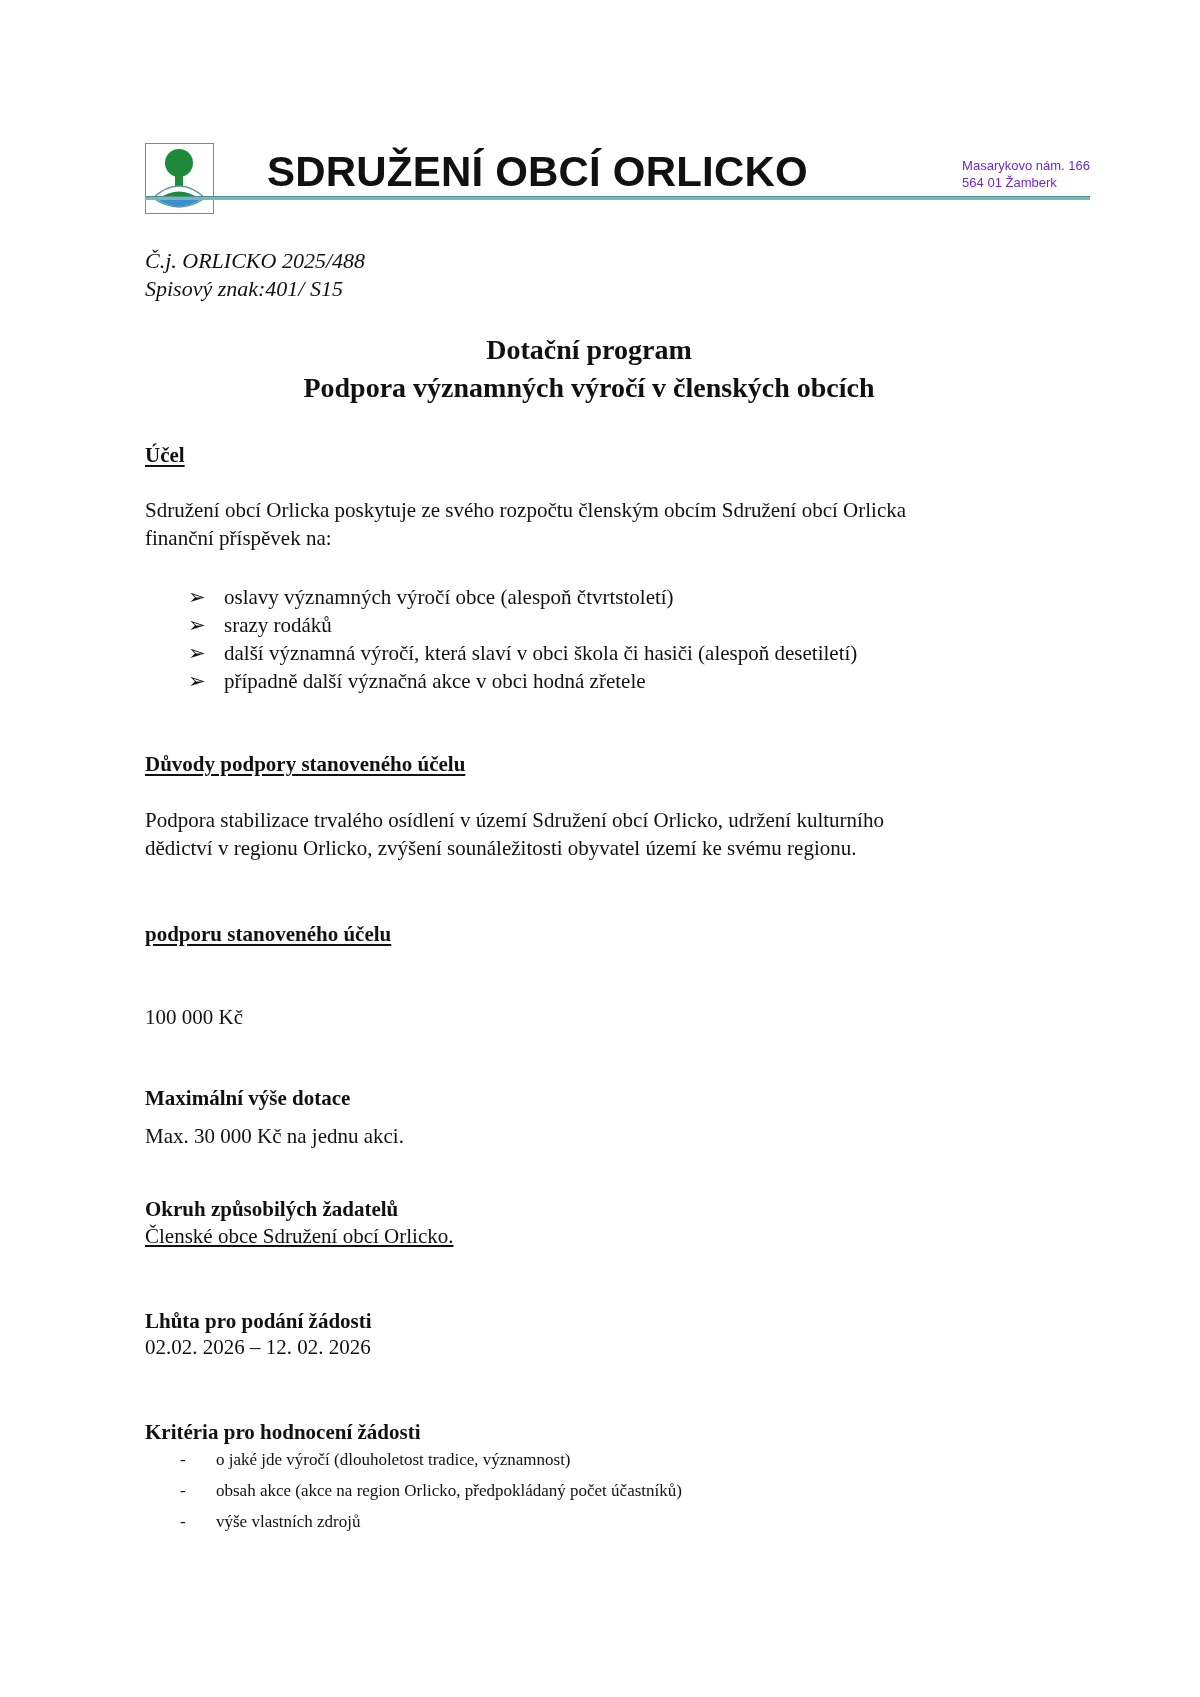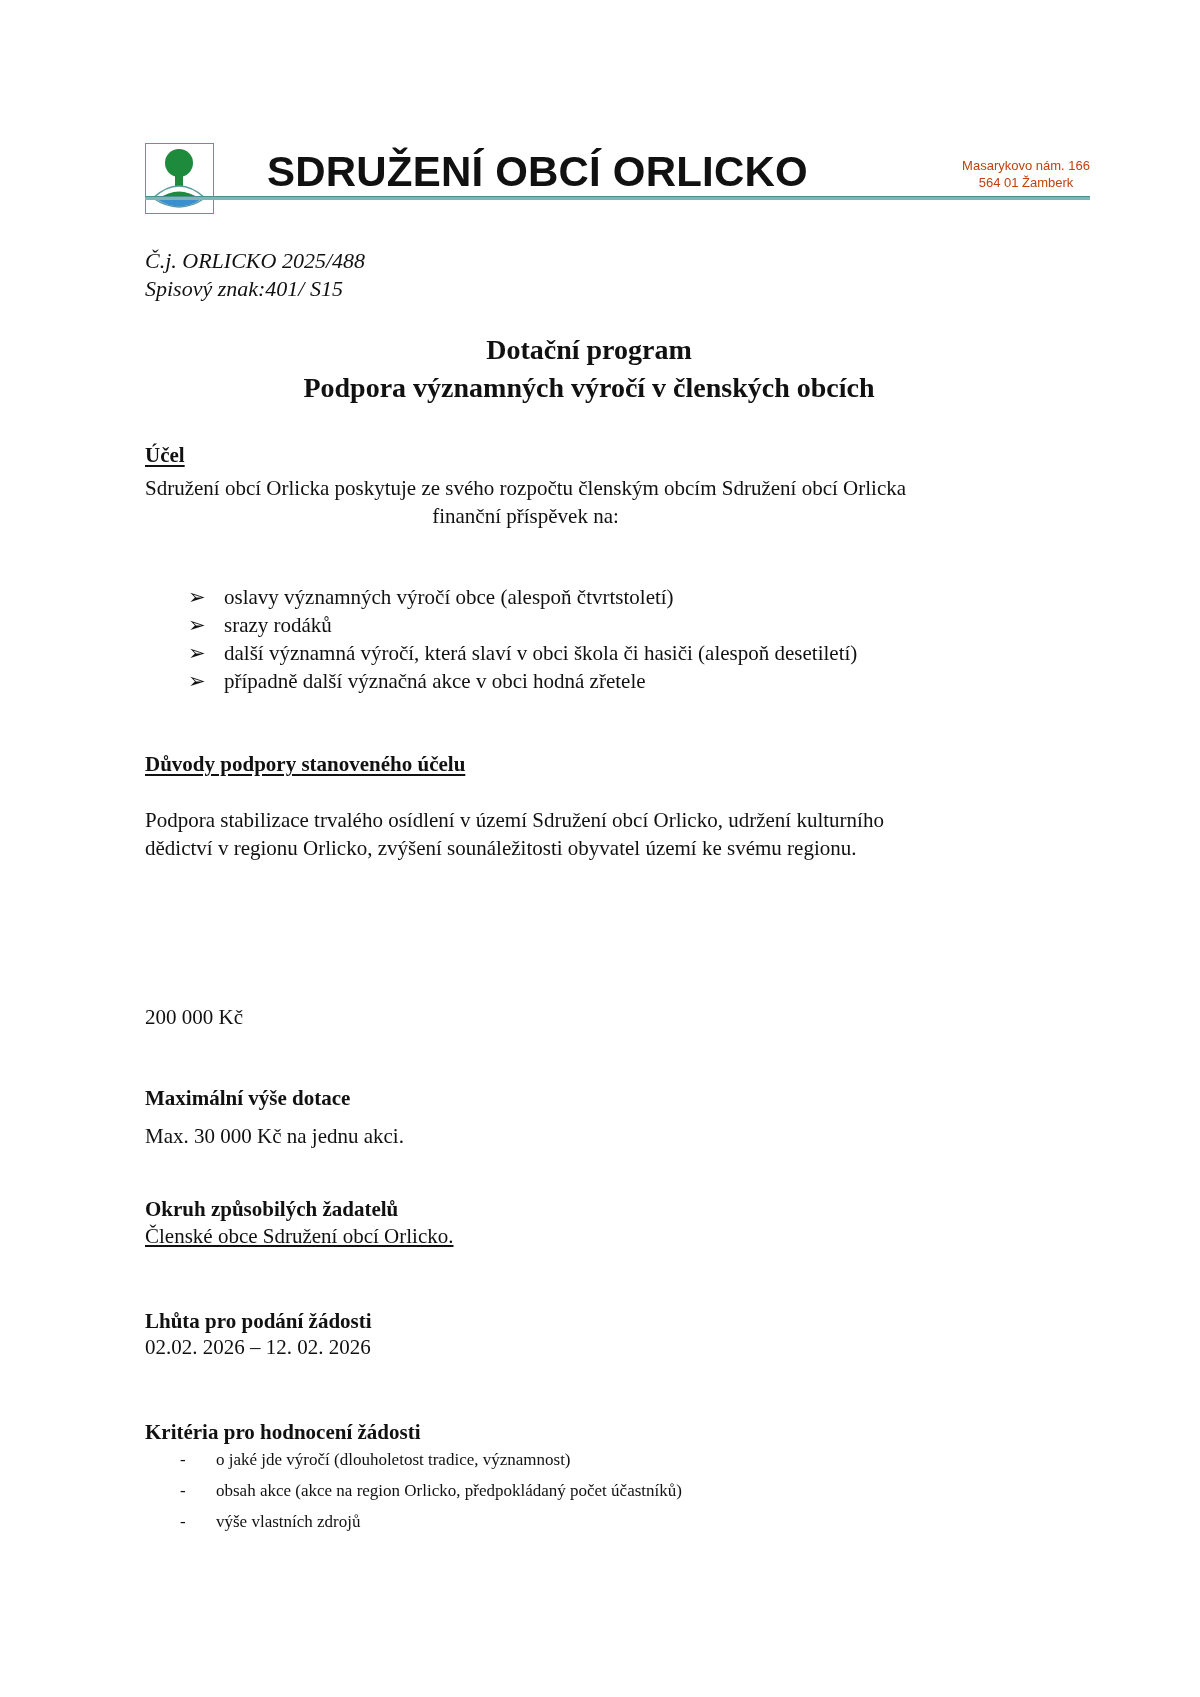--- a/index.html
+++ b/index.html
@@ -2,21 +2,21 @@
 <html><head>
 <meta charset="utf-8">
 <style>
   html, body { margin:0; padding:0; background:#ffffff; }
   body { width:1200px; height:1697px; position:relative; overflow:hidden;
          font-family:"Liberation Serif", serif; color:#111; }
   .abs { position:absolute; }
   .logo { left:145px; top:143px; width:69px; height:71px; border:1.5px solid #5a9a9a; box-sizing:border-box; }
   .hdr-line { left:145px; top:196px; width:945px; height:3px; background:#7fb5b5; border-top:1px solid #4a8f8f; }
   .org-title { left:267px; top:148px; font-family:"Liberation Sans", sans-serif; font-weight:bold; font-size:42px; letter-spacing:0.2px; color:#111; }
-  .addr { right:110px; top:157px; text-align:center; font-family:"Liberation Sans", sans-serif; font-size:13px; line-height:17px; color:#c2410c; }
+  .addr { right:110px; top:157px; text-align:left; font-family:"Liberation Sans", sans-serif; font-size:13px; line-height:17px; color:#6d28d9; }
   .ref { left:145px; font-style:italic; font-size:22px; }
   .doc-title { left:0; width:1178px; text-align:center; font-weight:bold; font-size:28px; }
   .h-ul { left:145px; font-weight:bold; font-size:21px; text-decoration:underline; text-decoration-thickness:2px; text-underline-offset:3px; }
   .h { left:145px; font-weight:bold; font-size:21px; }
   .p { left:145px; font-size:21px; line-height:28px; }
   .bullet { left:188px; font-size:21px; line-height:28px; }
   .bullet .mark { display:inline-block; width:36px; }
   .dash { left:180px; font-size:17px; line-height:31px; }
   .dash .mark { display:inline-block; width:36px; }
 </style>
@@ -39,40 +39,41 @@
   <div>564 01 Žamberk</div>
 </div>
 
 <div class="abs ref" style="top:248px;">Č.j. ORLICKO 2025/488</div>
 <div class="abs ref" style="top:276px;">Spisový znak:401/ S15</div>
 
 <div class="abs doc-title" style="top:334px;">Dotační program</div>
 <div class="abs doc-title" style="top:372px;">Podpora významných výročí v členských obcích</div>
 
 <div class="abs h-ul" style="top:443px;">Účel</div>
-<div class="abs p" style="top:474px;text-align:center;">
+<div class="abs p" style="top:496px;">
   <div>Sdružení obcí Orlicka poskytuje ze svého rozpočtu členským obcím Sdružení obcí Orlicka</div>
   <div>finanční příspěvek na:</div>
 </div>
 <div class="abs bullet" style="top:583px;">
   <div><span class="mark">➢</span><span>oslavy významných výročí obce (alespoň čtvrtstoletí)</span></div>
   <div><span class="mark">➢</span><span>srazy rodáků</span></div>
   <div><span class="mark">➢</span><span>další významná výročí, která slaví v obci škola či hasiči (alespoň desetiletí)</span></div>
   <div><span class="mark">➢</span><span>případně další význačná akce v obci hodná zřetele</span></div>
 </div>
 
 <div class="abs h-ul" style="top:752px;">Důvody podpory stanoveného účelu</div>
 <div class="abs p" style="top:806px;">
   <div>Podpora stabilizace trvalého osídlení v území Sdružení obcí Orlicko, udržení kulturního</div>
   <div>dědictví v regionu Orlicko, zvýšení sounáležitosti obyvatel území ke svému regionu.</div>
 </div>
 
 <div class="abs h-ul" style="top:920px; line-height:28px;">
+  <div>podporu stanoveného účelu</div>
 </div>
-<div class="abs p" style="top:1003px;">200 000 Kč</div>
+<div class="abs p" style="top:1003px;">100 000 Kč</div>
 
 <div class="abs h" style="top:1086px;">Maximální výše dotace</div>
 <div class="abs p" style="top:1122px;">Max. 30 000 Kč na jednu akci.</div>
 
 <div class="abs h" style="top:1197px;">Okruh způsobilých žadatelů</div>
 <div class="abs p" style="top:1222px;text-decoration:underline;">Členské obce Sdružení obcí Orlicko.</div>
 
 <div class="abs h" style="top:1309px;">Lhůta pro podání žádosti</div>
 <div class="abs p" style="top:1333px;">02.02. 2026 – 12. 02. 2026</div>
 

